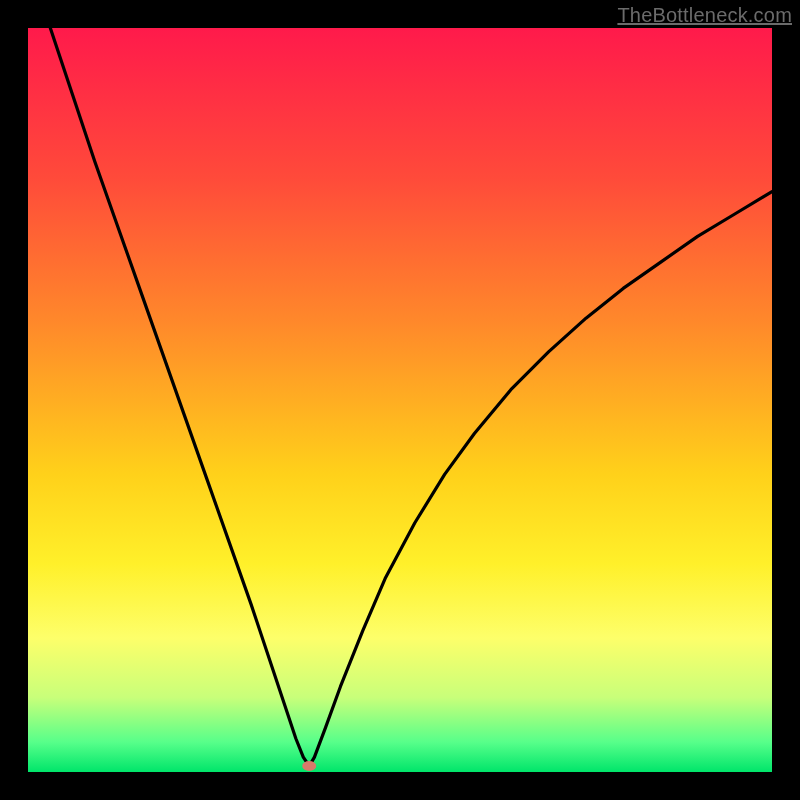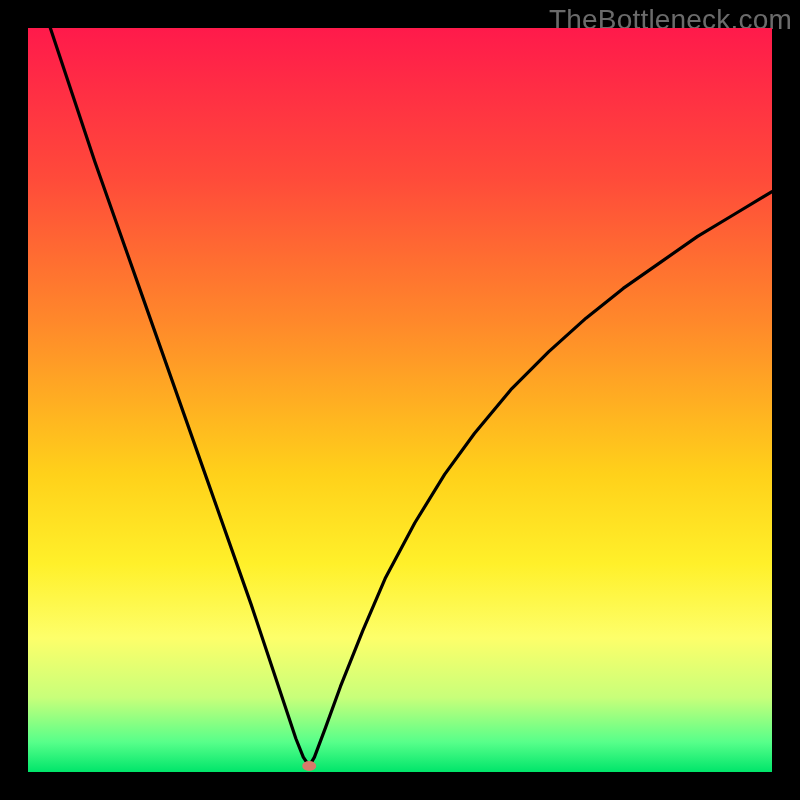--- a/index.html
+++ b/index.html
@@ -24,23 +24,24 @@
     left: 0;
     top: 0;
     width: 744px;
     height: 744px;
   }
   .watermark {
     position: absolute;
     top: 4px;
     right: 8px;
     color: #6b6b6b;
-    font-size: 28px;
+    font-size: 20px;
     font-weight: 500;
     letter-spacing: 0.2px;
+    text-decoration: underline;
   }
   svg { display: block; }
 </style>
 </head>
 <body>
 
 <div class="watermark">TheBottleneck.com</div>
 
 <div class="frame">
   <svg class="plot" viewBox="0 0 744 744">

